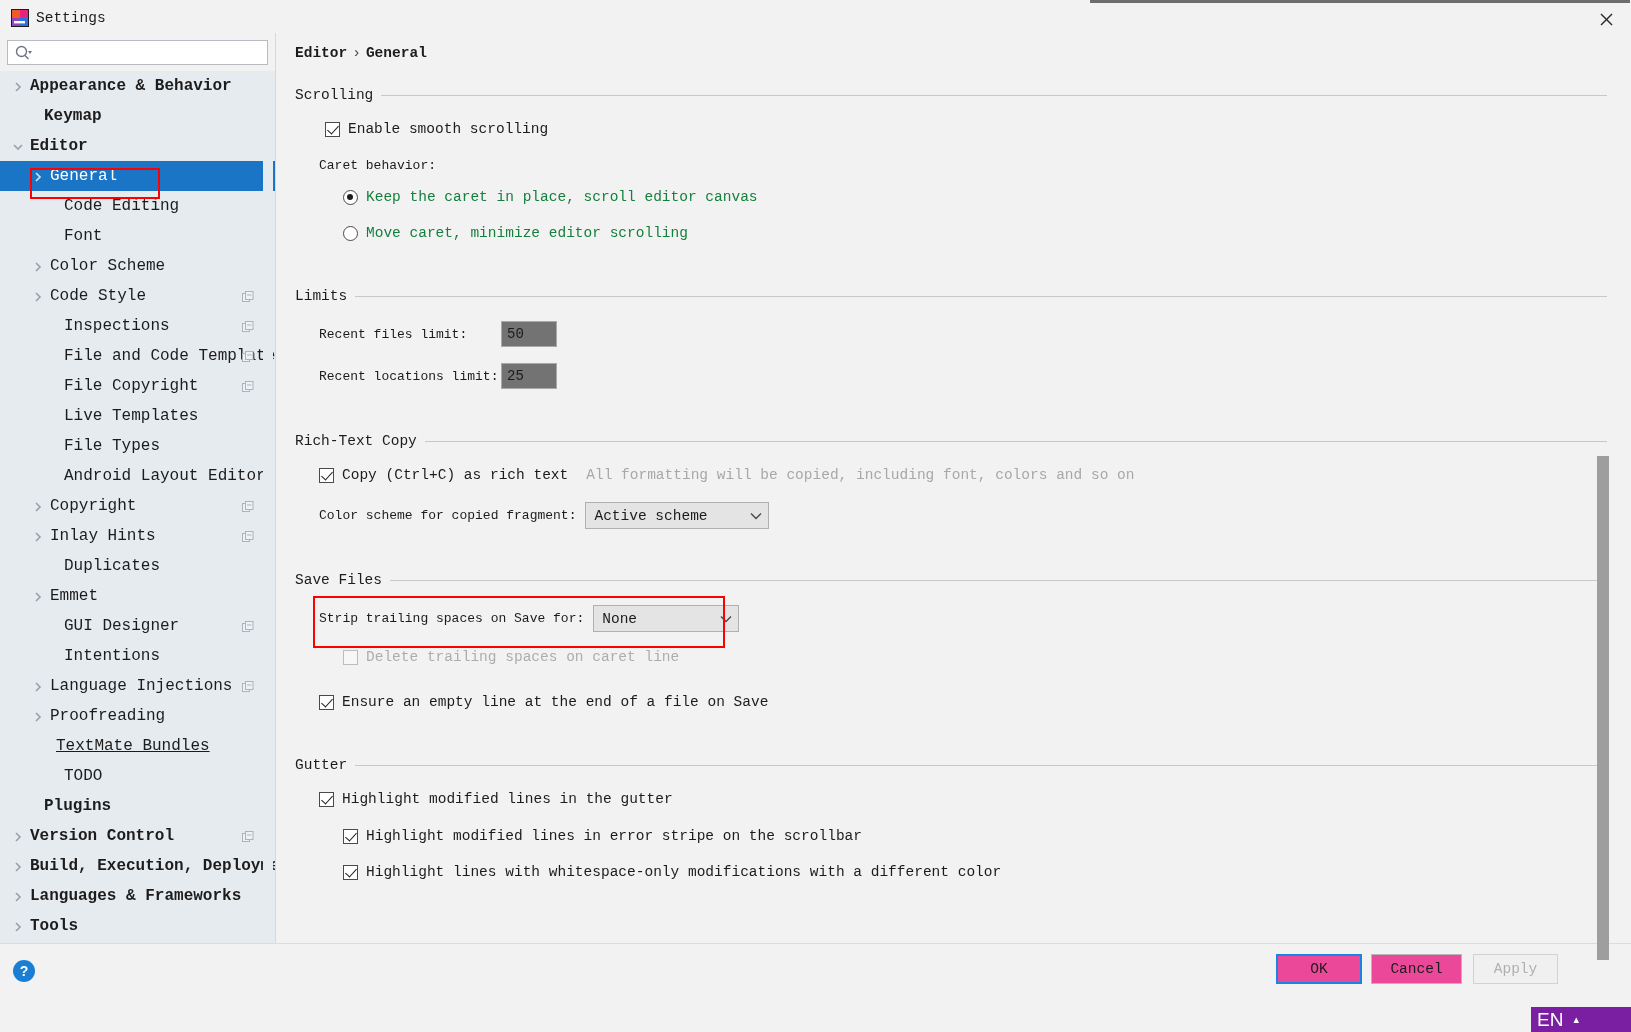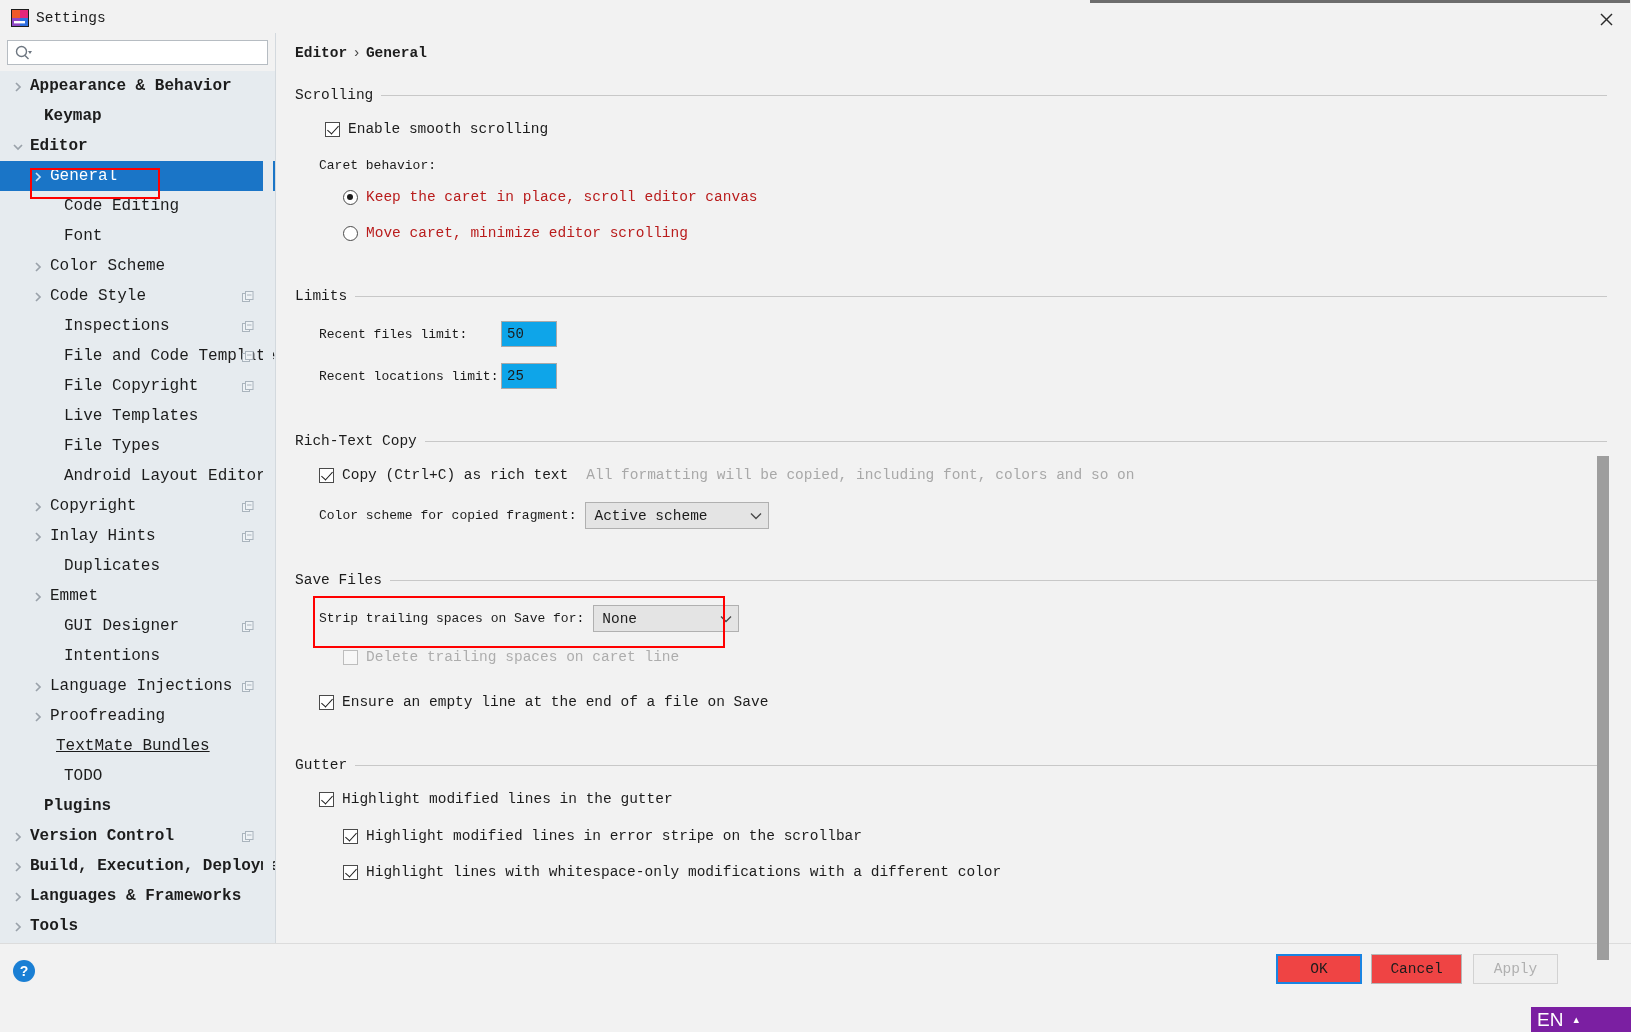--- a/index.html
+++ b/index.html
@@ -184,28 +184,28 @@
     width: 15px; height: 15px; border-radius: 50%;
     border: 1.5px solid #4a4a4a; background: #ffffff;
     display: inline-block; position: relative; flex: none;
   }
   .radio.checked::after {
     content: "";
     position: absolute; left: 3px; top: 3px;
     width: 6px; height: 6px; border-radius: 50%;
     background: #1c1c1c;
   }
-  .radio-label { font-size: 14.5px; color: #b91c1c; margin-left: 8px; }
+  .radio-label { font-size: 14.5px; color: #15803d; margin-left: 8px; }
 
   .plain-label { font-size: 13px; color: #1c1c1c; }
   .hint-label { font-size: 14.5px; color: #a8a8a8; margin-left: 18px; }
 
   .txtfield {
     width: 56px; height: 26px;
-    background: #0ea5e9; border: 1px solid #a9a9a9;
+    background: #737373; border: 1px solid #a9a9a9;
     font-family: "Liberation Mono", monospace; font-size: 14px;
     color: #1c1c1c; padding: 8px 5px; outline: none;
   }
 
   .combo {
     height: 27px;
     background: #e4e4e4;
     border: 1px solid #b0b0b0;
     display: inline-flex; align-items: center;
     padding: 0 6px 0 8px;
@@ -246,21 +246,21 @@
     width: 22px; height: 22px; border-radius: 50%;
     background: #1a7fd4;
     display: flex; align-items: center; justify-content: center;
     color: #ffffff; font-size: 14px; font-weight: bold;
     font-family: "Liberation Sans", sans-serif;
     cursor: default;
   }
   .btn {
     position: absolute;
     height: 30px;
-    background: #ef4444;
+    background: #ec4899;
     border: 1px solid #b7b7b7;
     display: flex; align-items: center; justify-content: center;
     font-family: "Liberation Mono", monospace;
     font-size: 14.5px; color: #1c1c1c;
     cursor: default;
   }
   .btn.ok {
     left: 1276px; top: 954px; width: 86px;
     border: 2px solid #1a84e2;
   }

